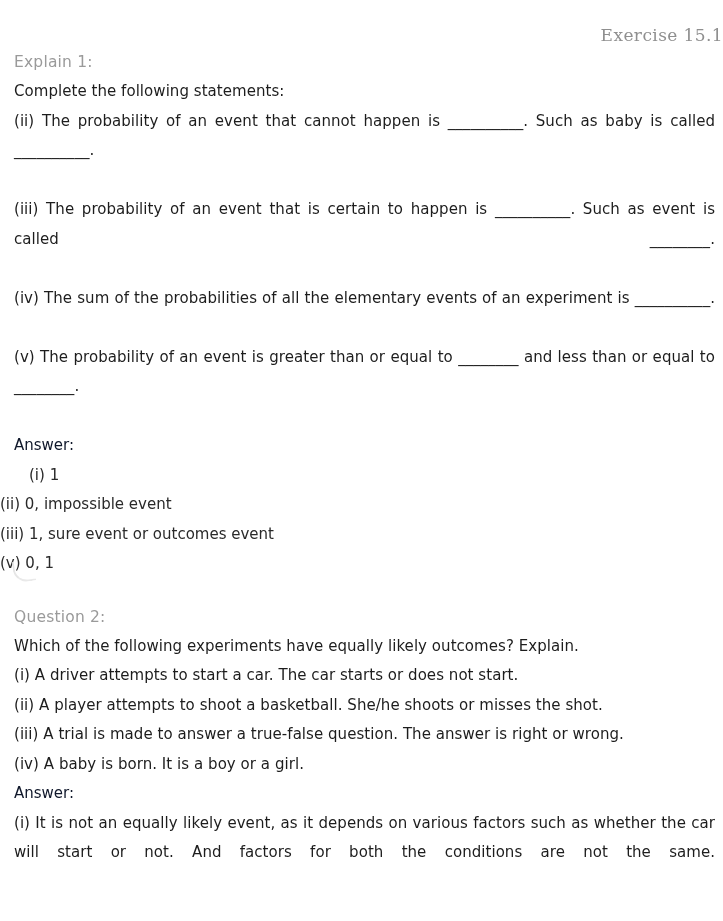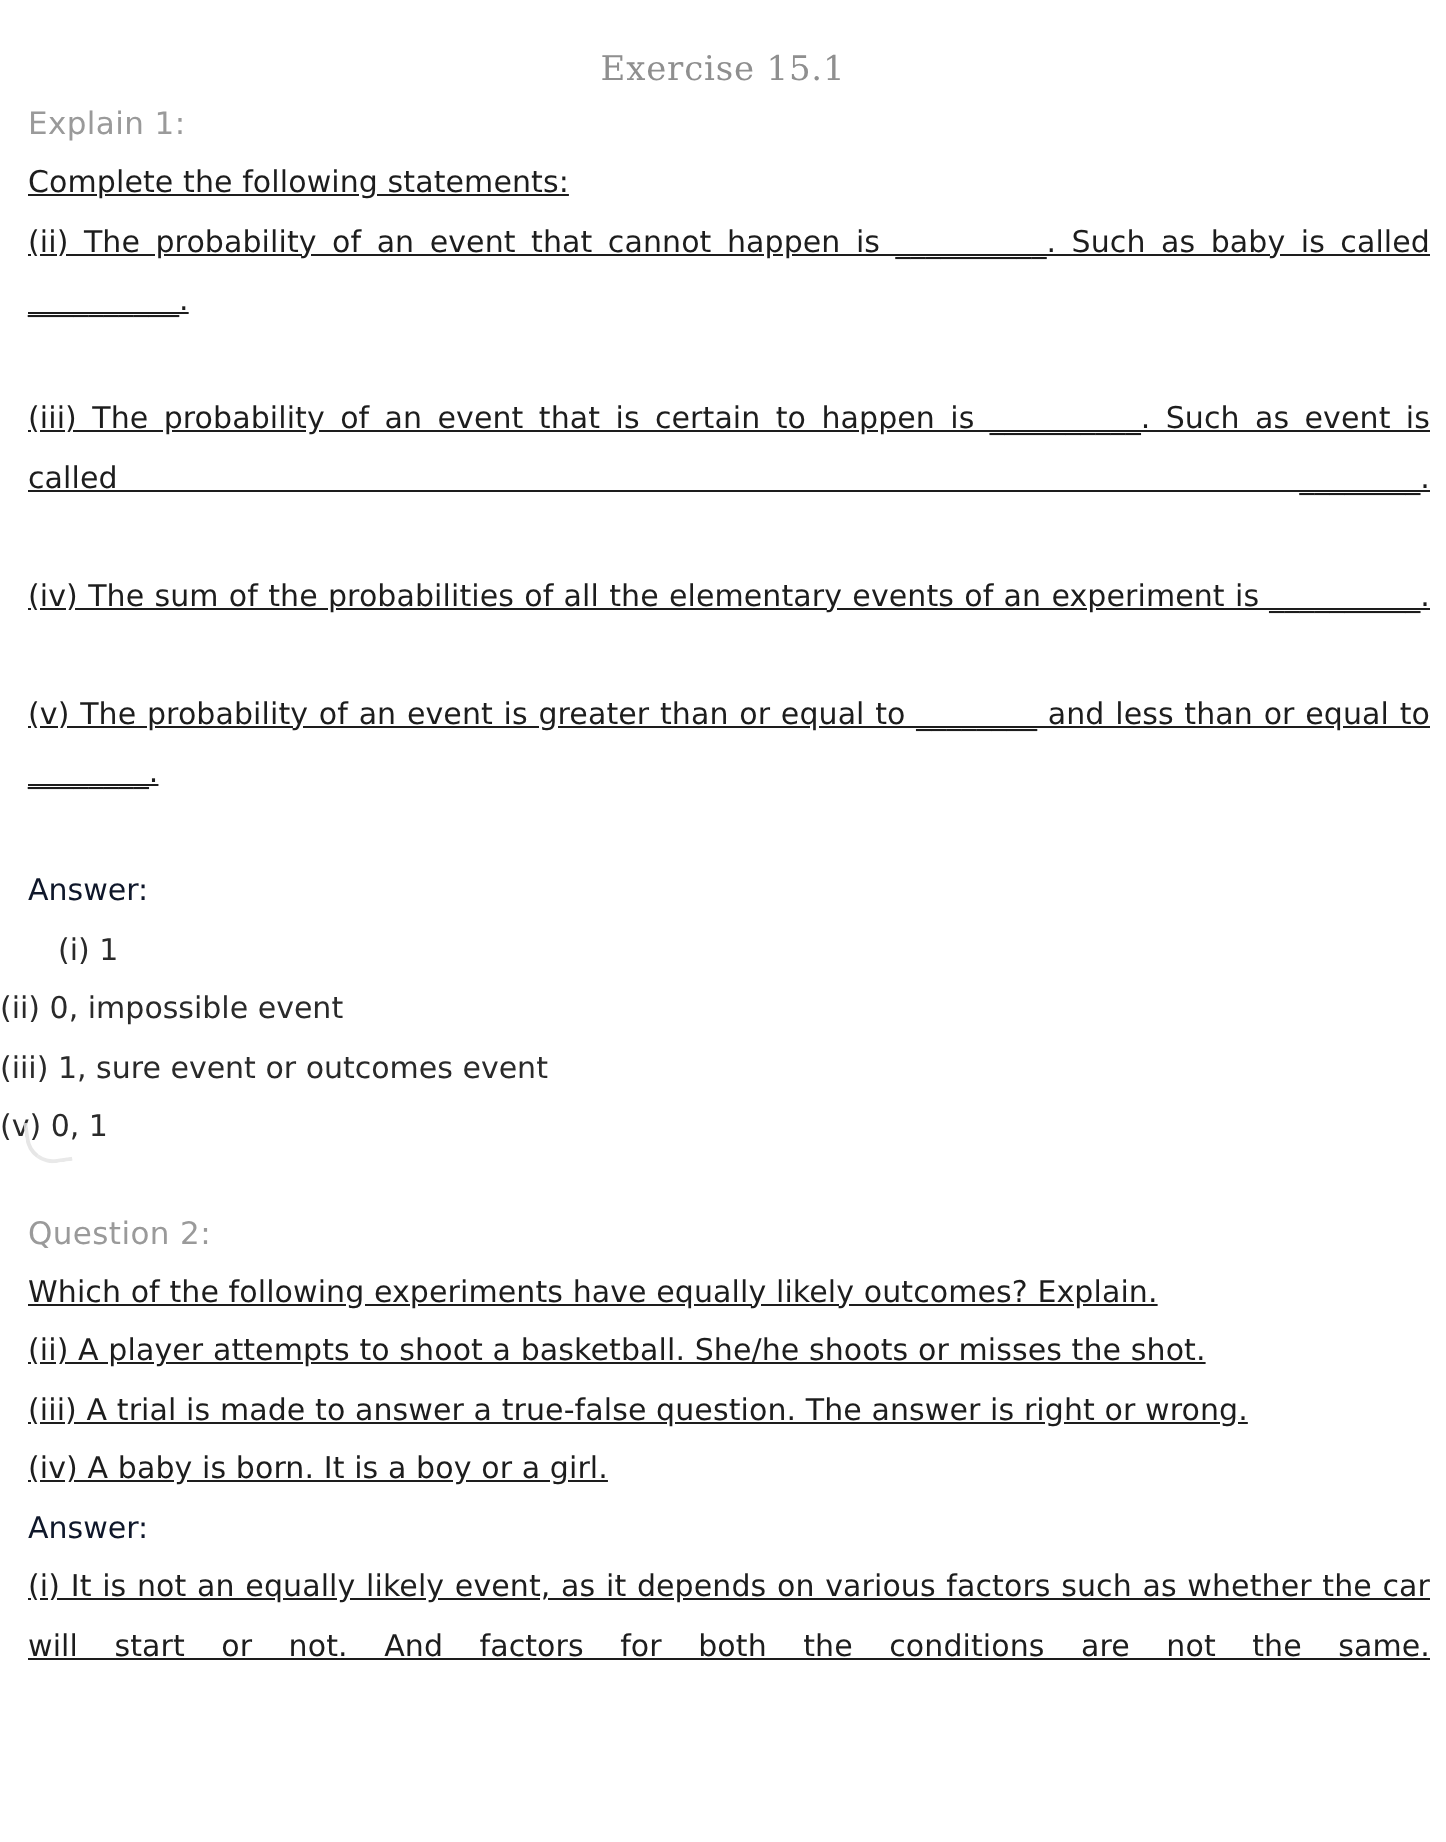--- a/index.html
+++ b/index.html
@@ -22,21 +22,21 @@
     left: 0;
     top: 0;
     width: 723px;
   }
 
   
   .doc-title {
     font-family: "DejaVu Serif", "Liberation Serif", serif;
     font-size: 17px;
     color: #8f8f8f;
-    text-align: center;
+    text-align: right;
     line-height: 26px;
     padding-top: 22px;
     letter-spacing: 0.4px;
   }
 
   
   .q-heading {
     font-size: 15.5px;
     color: #9a9a9a;
     line-height: 29px;
@@ -45,21 +45,20 @@
   }
 
   
   .para {
     font-size: 15px;
     color: #1d1d1d;
     line-height: 29.5px;
     padding-left: 14px;
     padding-right: 8px;
     letter-spacing: 0.05px;
-    text-decoration: underline;
   }
   .para.justified {
     text-align: justify;
     text-justify: inter-word;
     padding-right: 8px;
   }
   
   .para.justified::after {
     content: "";
     display: inline-block;
@@ -126,20 +125,21 @@
     <div class="ans-item">(ii) 0, impossible event</div>
     <div class="ans-item">(iii) 1, sure event or outcomes event</div>
     <div class="ans-item">(v) 0, 1</div>
 
     <div class="gap-block"></div>
 
     <div class="q-heading">Question 2:</div>
 
     <div class="para">Which of the following experiments have equally likely outcomes? Explain.</div>
 
+    <div class="para">(i) A driver attempts to start a car. The car starts or does not start.</div>
     <div class="para">(ii) A player attempts to shoot a basketball. She/he shoots or misses the shot.</div>
     <div class="para">(iii) A trial is made to answer a true-false question. The answer is right or wrong.</div>
     <div class="para">(iv) A baby is born. It is a boy or a girl.</div>
 
     <div class="ans-label">Answer:</div>
 
     <div class="para justified"> (i) It is not an equally likely event, as it depends on various factors such as whether the car will start or not. And factors for both the conditions are not the same.</div>
 
   </div>
 

